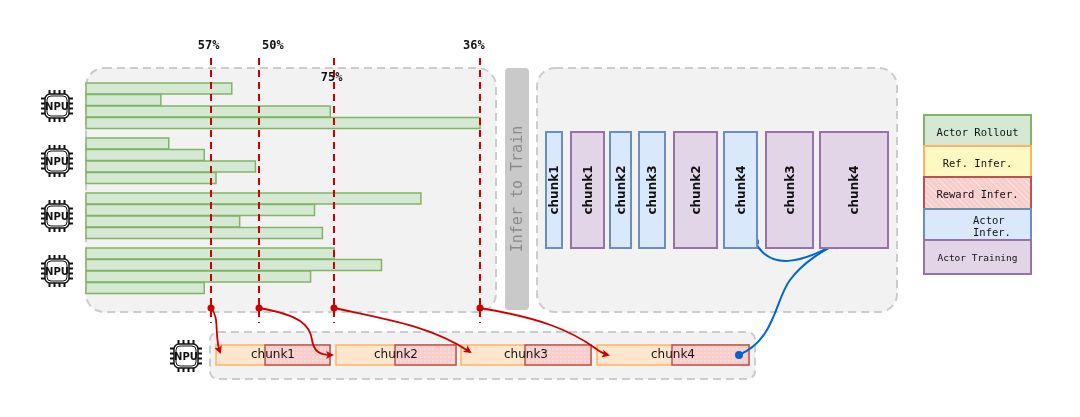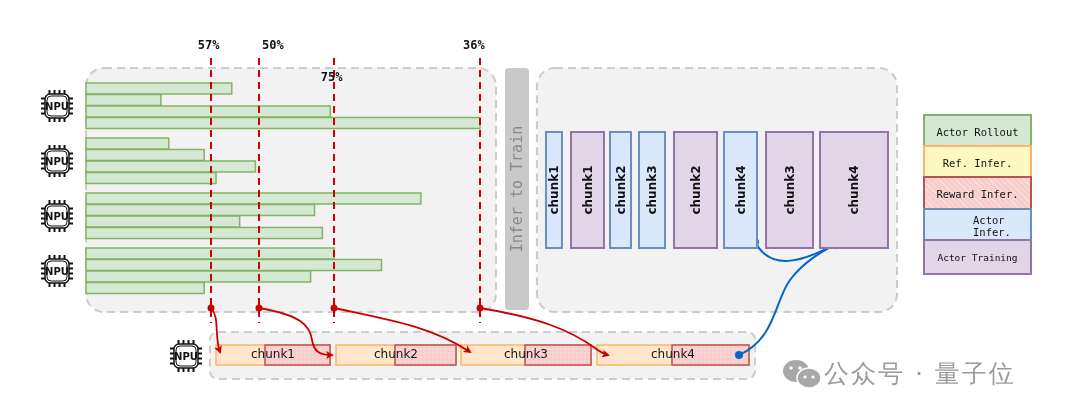--- a/index.html
+++ b/index.html
@@ -253,24 +253,13 @@
         <span>Reward Infer.</span>
       </div>
     <div class="legend-item" style="top: 208px; background: rgb(218, 232, 252); border-color: rgb(108, 142, 191); padding-left: 48px;">
         <span>Actor Infer.</span>
       </div>
     <div class="legend-item small" style="top: 239px; background: rgb(225, 213, 231); border-color: rgb(150, 115, 166);">
         <span>Actor Training</span>
       </div>
   </div>
 
-  <div class="watermark">
-    <svg width="42" height="32" viewBox="0 0 42 32">
-      <ellipse cx="14" cy="13" rx="13" ry="11" fill="#a8a8a8"></ellipse>
-      <circle cx="9" cy="10" r="1.8" fill="#fff"></circle>
-      <circle cx="18" cy="10" r="1.8" fill="#fff"></circle>
-      <ellipse cx="27" cy="20" rx="12" ry="10" fill="#a8a8a8" stroke="#fff" stroke-width="1.5"></ellipse>
-      <circle cx="23" cy="19" r="1.6" fill="#fff"></circle>
-      <circle cx="31" cy="19" r="1.6" fill="#fff"></circle>
-    </svg>
-    <span class="wm-text">公众号 · 量子位</span>
-  </div>
 </div>
 
 </body></html>

